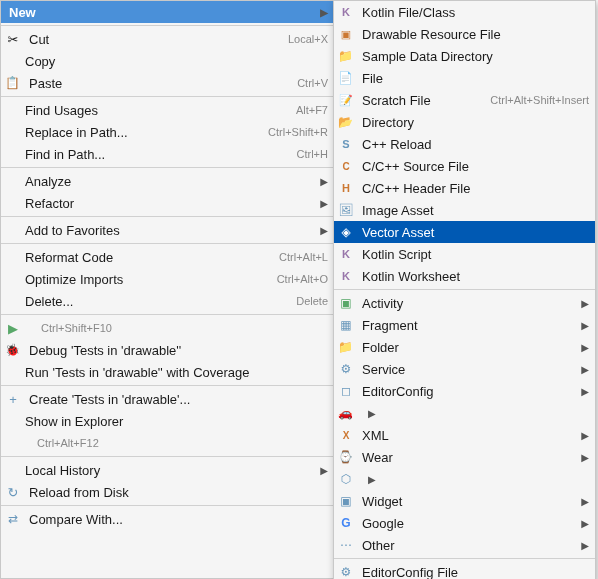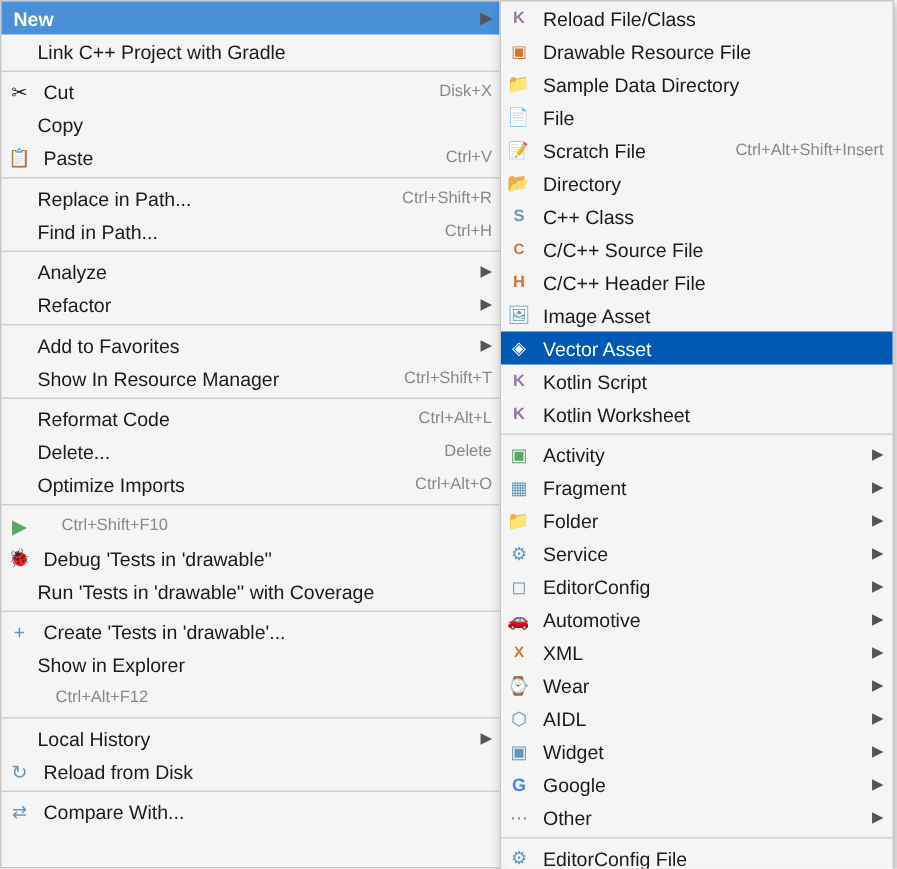--- a/index.html
+++ b/index.html
@@ -116,44 +116,45 @@
 
 <div class="menu-container">
 
   <div class="left-menu">
 
     <div class="menu-item header-item">
       <span class="label">New</span>
       <span class="arrow">▶</span>
     </div>
 
-    <div class="menu-item">
-      <span class="label">Link C++ Project with Gradle</span>
-    </div>
 
     <div class="menu-separator"></div>
 
     <div class="menu-item item-with-icon">
       <span class="icon-left">✂</span>
       <span class="label">Cut</span>
-      <span class="shortcut">Disk+X</span>
+      <span class="shortcut">Local+X</span>
     </div>
 
     <div class="menu-item">
       <span class="label">Copy</span>
     </div>
 
     <div class="menu-item item-with-icon">
       <span class="icon-left" style="font-size:12px;">📋</span>
       <span class="label">Paste</span>
       <span class="shortcut">Ctrl+V</span>
     </div>
 
     <div class="menu-separator"></div>
 
+    <div class="menu-item">
+      <span class="label">Find Usages</span>
+      <span class="shortcut">Alt+F7</span>
+    </div>
 
     <div class="menu-item">
       <span class="label">Replace in Path...</span>
       <span class="shortcut">Ctrl+Shift+R</span>
     </div>
 
     <div class="menu-item">
       <span class="label">Find in Path...</span>
       <span class="shortcut">Ctrl+H</span>
     </div>
@@ -170,42 +171,38 @@
       <span class="arrow">▶</span>
     </div>
 
     <div class="menu-separator"></div>
 
     <div class="menu-item">
       <span class="label">Add to Favorites</span>
       <span class="arrow">▶</span>
     </div>
 
-    <div class="menu-item">
-      <span class="label">Show In Resource Manager</span>
-      <span class="shortcut">Ctrl+Shift+T</span>
-    </div>
 
     <div class="menu-separator"></div>
 
     <div class="menu-item">
       <span class="label">Reformat Code</span>
       <span class="shortcut">Ctrl+Alt+L</span>
     </div>
 
     <div class="menu-item">
+      <span class="label">Optimize Imports</span>
+      <span class="shortcut">Ctrl+Alt+O</span>
+    </div>
+
+    <div class="menu-item">
       <span class="label">Delete...</span>
       <span class="shortcut">Delete</span>
     </div>
 
-    <div class="menu-item">
-      <span class="label">Optimize Imports</span>
-      <span class="shortcut">Ctrl+Alt+O</span>
-    </div>
-
     <div class="menu-separator"></div>
 
     <div class="menu-item item-with-icon">
       <span class="icon-left" style="color:#59a869; font-size:13px;">▶</span>
       <span class="shortcut">Ctrl+Shift+F10</span>
     </div>
 
     <div class="menu-item item-with-icon">
       <span class="icon-left" style="color:#c75450; font-size:12px;">🐞</span>
       <span class="label">Debug 'Tests in 'drawable''</span>
@@ -249,21 +246,21 @@
       <span class="icon-left" style="color:#6897bb; font-size:12px;">⇄</span>
       <span class="label">Compare With...</span>
     </div>
 
   </div>
 
   <div class="right-menu">
 
     <div class="menu-item">
       <span class="icon-left" style="color:#9876aa; font-weight:bold; font-size:11px;">K</span>
-      <span class="label">Reload File/Class</span>
+      <span class="label">Kotlin File/Class</span>
     </div>
 
     <div class="menu-item">
       <span class="icon-left" style="color:#cc7832; font-size:11px;">▣</span>
       <span class="label">Drawable Resource File</span>
     </div>
 
     <div class="menu-item">
       <span class="icon-left" style="color:#6897bb; font-size:12px;">📁</span>
       <span class="label">Sample Data Directory</span>
@@ -280,21 +277,21 @@
       <span class="shortcut">Ctrl+Alt+Shift+Insert</span>
     </div>
 
     <div class="menu-item">
       <span class="icon-left" style="color:#e8bf6a; font-size:12px;">📂</span>
       <span class="label">Directory</span>
     </div>
 
     <div class="menu-item">
       <span class="icon-left" style="color:#6897bb; font-size:11px; font-weight:bold;">S</span>
-      <span class="label">C++ Class</span>
+      <span class="label">C++ Reload</span>
     </div>
 
     <div class="menu-item">
       <span class="icon-left" style="color:#cc7832; font-size:10px; font-weight:bold;">C</span>
       <span class="label">C/C++ Source File</span>
     </div>
 
     <div class="menu-item">
       <span class="icon-left" style="color:#cc7832; font-size:11px; font-weight:bold;">H</span>
       <span class="label">C/C++ Header File</span>
@@ -347,39 +344,37 @@
     </div>
 
     <div class="menu-item">
       <span class="icon-left" style="color:#6897bb; font-size:12px;">◻</span>
       <span class="label">EditorConfig</span>
       <span class="arrow">▶</span>
     </div>
 
     <div class="menu-item">
       <span class="icon-left" style="color:#6897bb; font-size:12px;">🚗</span>
-      <span class="label">Automotive</span>
       <span class="arrow">▶</span>
     </div>
 
     <div class="menu-item">
       <span class="icon-left" style="color:#cc7832; font-size:10px; font-weight:bold;">X</span>
       <span class="label">XML</span>
       <span class="arrow">▶</span>
     </div>
 
     <div class="menu-item">
       <span class="icon-left" style="color:#6897bb; font-size:12px;">⌚</span>
       <span class="label">Wear</span>
       <span class="arrow">▶</span>
     </div>
 
     <div class="menu-item">
       <span class="icon-left" style="color:#6897bb; font-size:12px;">⬡</span>
-      <span class="label">AIDL</span>
       <span class="arrow">▶</span>
     </div>
 
     <div class="menu-item">
       <span class="icon-left" style="color:#6897bb; font-size:12px;">▣</span>
       <span class="label">Widget</span>
       <span class="arrow">▶</span>
     </div>
 
     <div class="menu-item">

